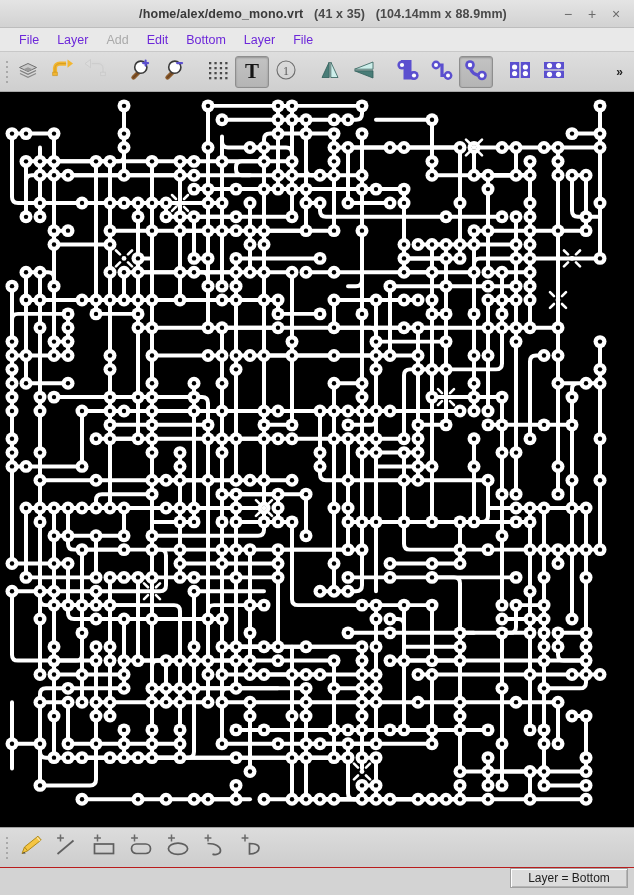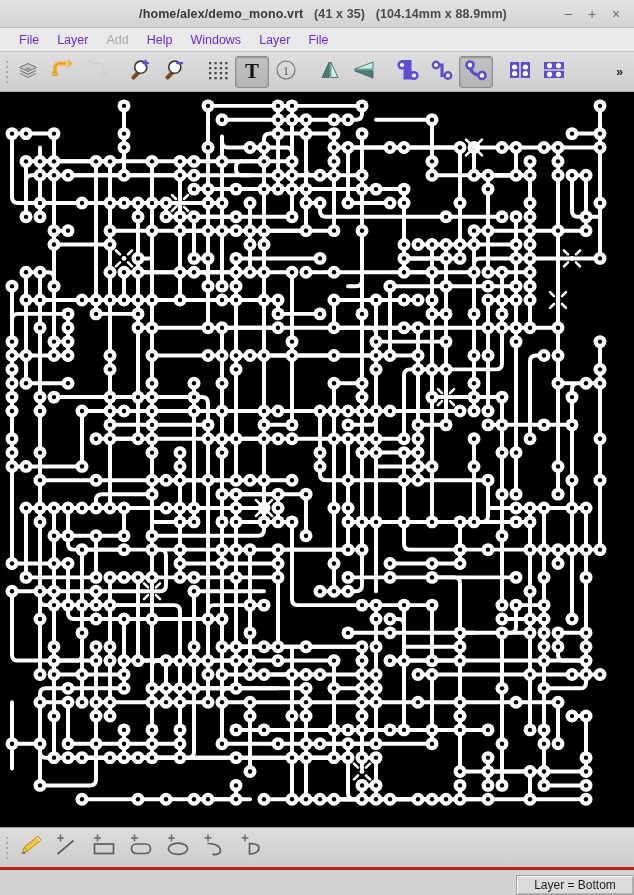--- a/index.html
+++ b/index.html
@@ -113,23 +113,23 @@
     width: 37px; height: 32px;
     display: flex; align-items: center; justify-content: center;
     border: 1px solid transparent; border-radius: 3px;
     flex: 0 0 37px;
   }
 
   
   .statusbar {
     height: 28px; flex: 0 0 28px;
     background: #d3d3d3;
-    display: flex; align-items: flex-end; justify-content: flex-end;
-    padding: 0 0;
-    border-top: 3px solid #b91c1c;
+    display: flex; align-items: flex-start; justify-content: flex-end;
+    padding: 0 6px;
+    border-top: 1px solid #b91c1c;
   }
   .status-panel {
     border: 1px solid #a0a0a0;
     background: #dcdcdc;
     box-shadow: inset 1px 1px 0 #fff, inset -1px -1px 0 #b5b5b5;
     padding: 2px 12px;
     font-size: 12px; color: #1e1e1e;
     min-width: 118px; text-align: center;
   }
 </style>
@@ -148,22 +148,22 @@
       <div class="win-btn">−</div>
       <div class="win-btn">+</div>
       <div class="win-btn">×</div>
     </div>
   </div>
 
   <div class="menubar" id="menubar">
       <div class="menu-item">File</div>
       <div class="menu-item">Layer</div>
       <div class="menu-item disabled">Add</div>
-      <div class="menu-item">Help</div>
-      <div class="menu-item">Windows</div>
+      <div class="menu-item">Edit</div>
+      <div class="menu-item">Bottom</div>
       <div class="menu-item">Layer</div>
       <div class="menu-item">File</div>
     </div>
 
   <div class="toolbar">
     <div class="grip">
       <i></i>
         <i></i>
         <i></i>
         <i></i>

